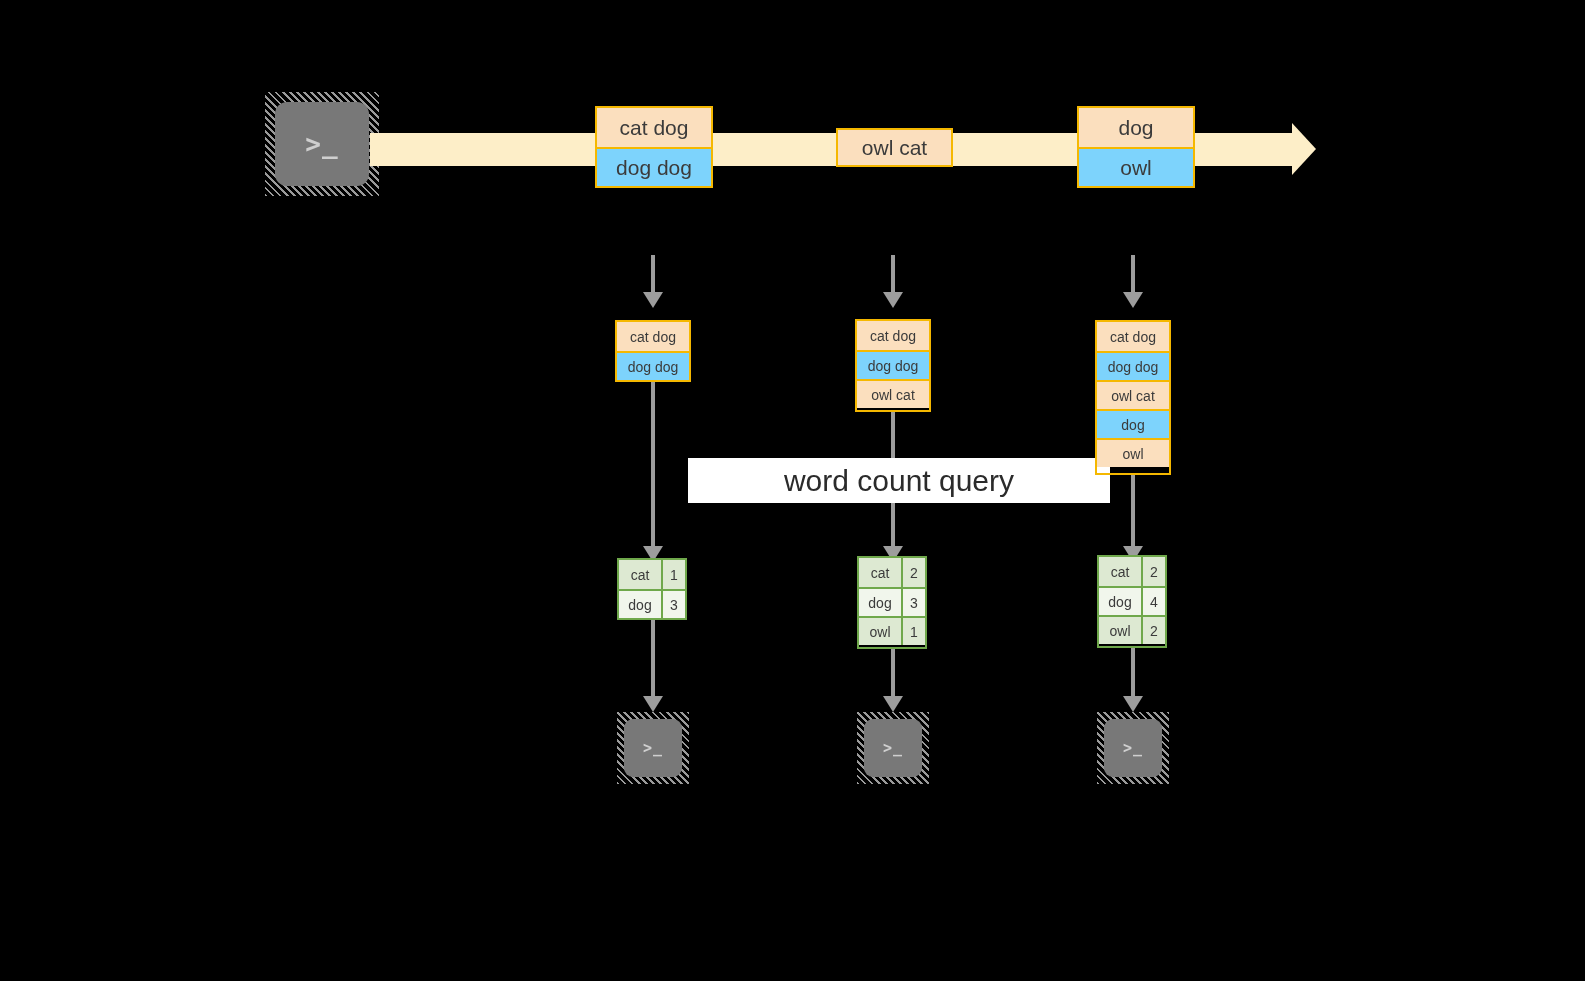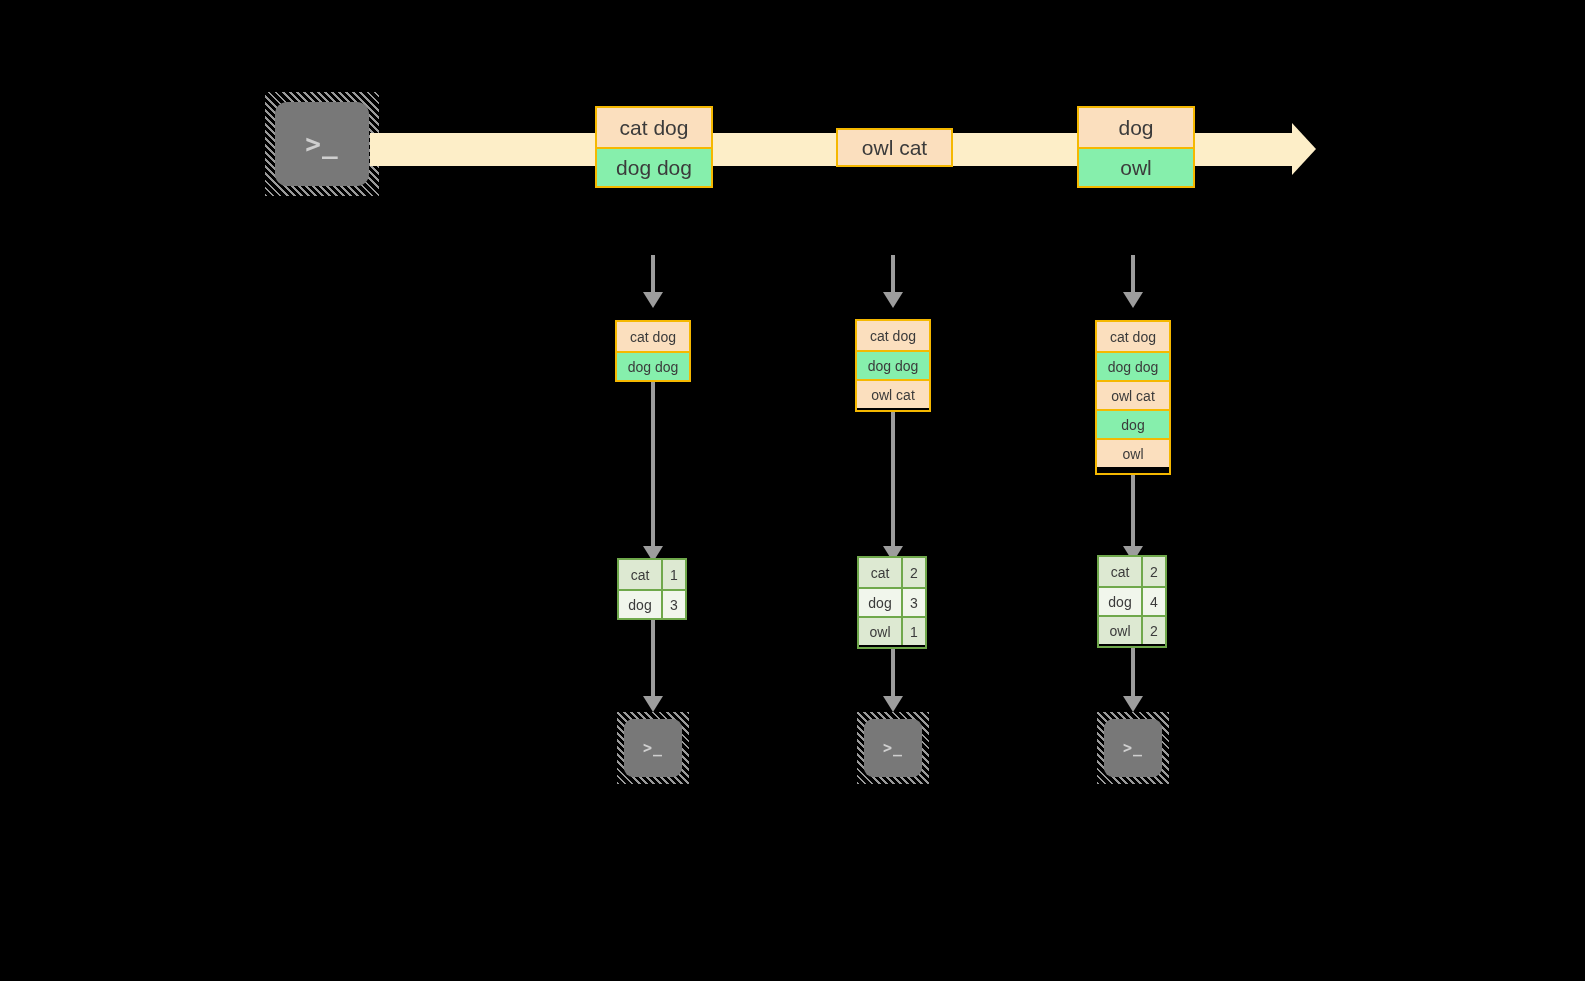--- a/index.html
+++ b/index.html
@@ -24,21 +24,21 @@
             border-bottom:26px solid transparent;
             border-left:24px solid #fdeec8;}
 
   
   .obox{position:absolute;box-sizing:border-box;border:2px solid #f5b800;
         display:flex;flex-direction:column;}
   .obox .row{box-sizing:border-box;display:flex;align-items:center;
              justify-content:center;color:#3b3b3b;white-space:nowrap;}
   .obox .row + .row{border-top:2px solid #f5b800;}
   .sh-dark{background:#fbdfbe;}
-  .sh-light{background:#86efac;}
+  .sh-light{background:#7dd3fc;}
 
   
   .gbox{position:absolute;box-sizing:border-box;border:2px solid #6fa84b;
         display:flex;flex-direction:column;}
   .gbox .grow{display:flex;box-sizing:border-box;text-align:right;}
   .gbox .grow + .grow{border-top:2px solid #6fa84b;}
   .gbox .gk{box-sizing:border-box;display:flex;align-items:center;
             justify-content:center;color:#3b3b3b;}
   .gbox .gv{box-sizing:border-box;display:flex;align-items:center;
             justify-content:center;color:#3b3b3b;
@@ -98,20 +98,23 @@
 
   <div class="vline" style="left:651px;top:382px;height:175px;"></div>
   <div class="vhead" style="left:643px;top:546px;"></div>
 
   <div class="vline" style="left:891px;top:412px;height:145px;"></div>
   <div class="vhead" style="left:883px;top:546px;"></div>
 
   <div class="vline" style="left:1131px;top:473px;height:84px;"></div>
   <div class="vhead" style="left:1123px;top:546px;"></div>
 
+  <div class="banner" style="left:688px;top:458px;width:422px;height:45px;">
+    <span style="font-size:30px;">word count query</span>
+  </div>
 
   <div class="obox" style="left:615px;top:320px;width:76px;height:62px;font-size:14px;">
     <div class="row sh-dark" style="height:29px;">cat dog</div>
     <div class="row sh-light" style="height:29px;">dog dog</div>
   </div>
 
   <div class="obox" style="left:855px;top:319px;width:76px;height:93px;font-size:14px;">
     <div class="row sh-dark" style="height:29px;">cat dog</div>
     <div class="row sh-light" style="height:29px;">dog dog</div>
     <div class="row sh-dark" style="height:29px;">owl cat</div>

